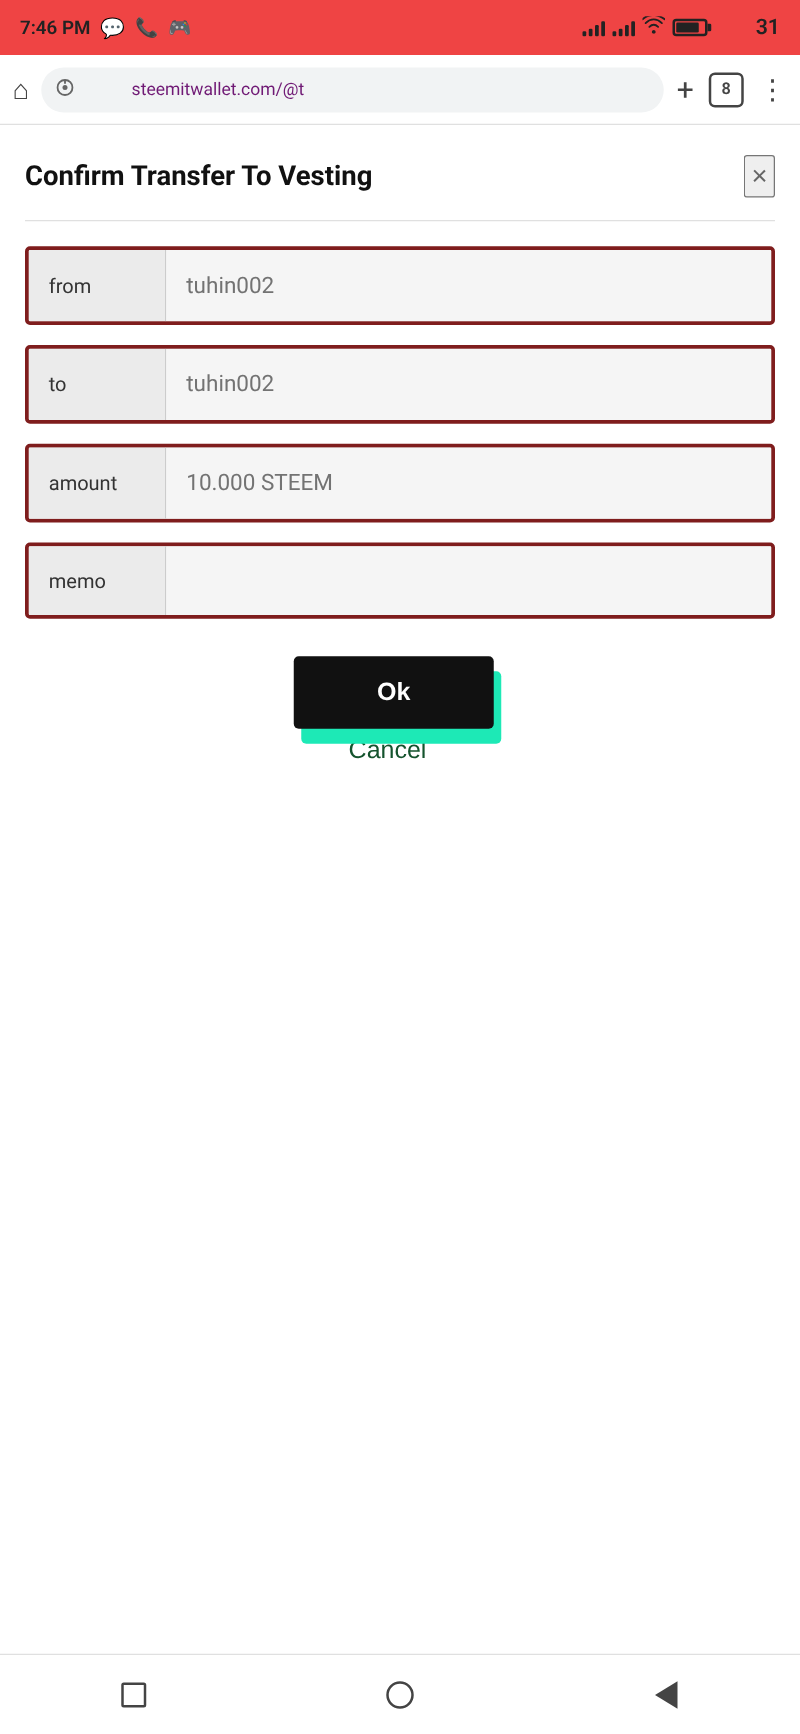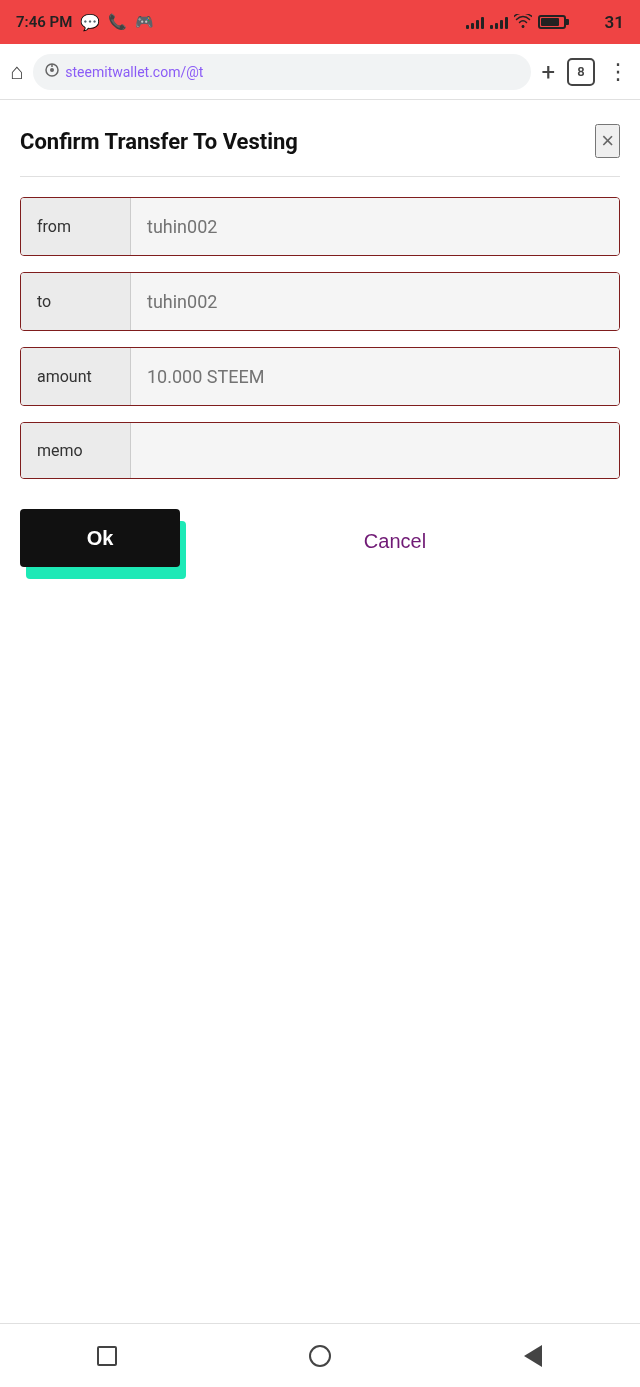--- a/index.html
+++ b/index.html
@@ -109,21 +109,22 @@
     }
     .url-icon {
       font-size: 13px;
       color: #666;
     }
     .url-text {
       flex: 1;
       white-space: nowrap;
       overflow: hidden;
       text-overflow: ellipsis;
-      color: #8b5cf6;
+      color: #701a75;
+      margin-left: 40px;
     }
     .browser-actions {
       display: flex;
       align-items: center;
       gap: 12px;
     }
     .add-tab-btn {
       font-size: 24px;
       color: #444;
       cursor: pointer;
@@ -183,21 +184,21 @@
     .dialog-divider {
       height: 1px;
       background: #e0e0e0;
       margin-bottom: 20px;
     }
 
     
     .form-row {
       display: flex;
       align-items: stretch;
-      border: 1px solid #7f1d1d;
+      border: 3px solid #7f1d1d;
       border-radius: 4px;
       background: #f5f5f5;
       margin-bottom: 16px;
       overflow: hidden;
     }
     .form-label {
       width: 110px;
       min-width: 80px;
       display: flex;
       align-items: center;
@@ -220,20 +221,21 @@
     .form-value.empty {
       color: #999;
     }
 
     
     .dialog-actions {
       display: flex;
       align-items: center;
       gap: 0;
       margin-top: 30px;
+      flex-direction: column;
     }
     .ok-btn-wrapper {
       position: relative;
       width: 170px;
       height: 64px;
     }
     .ok-btn-shadow {
       position: absolute;
       bottom: -6px;
       left: 6px;
@@ -256,21 +258,21 @@
       border-radius: 4px;
       cursor: pointer;
       display: flex;
       align-items: center;
       justify-content: center;
       z-index: 1;
     }
     .cancel-btn {
       flex: 1;
       font-size: 20px;
-      color: #701a75;
+      color: #14532d;
       background: none;
       border: none;
       cursor: pointer;
       padding-right: 20px;
     }
 
     
     .bottom-nav {
       height: 64px;
       background: #fff;

